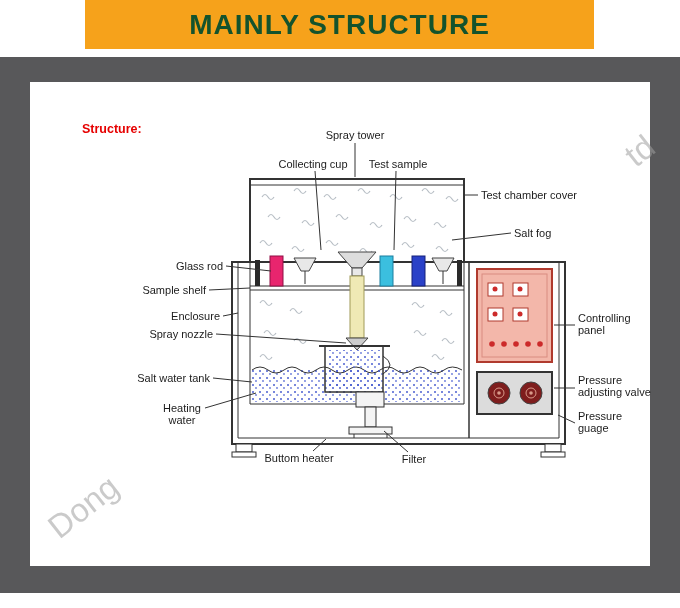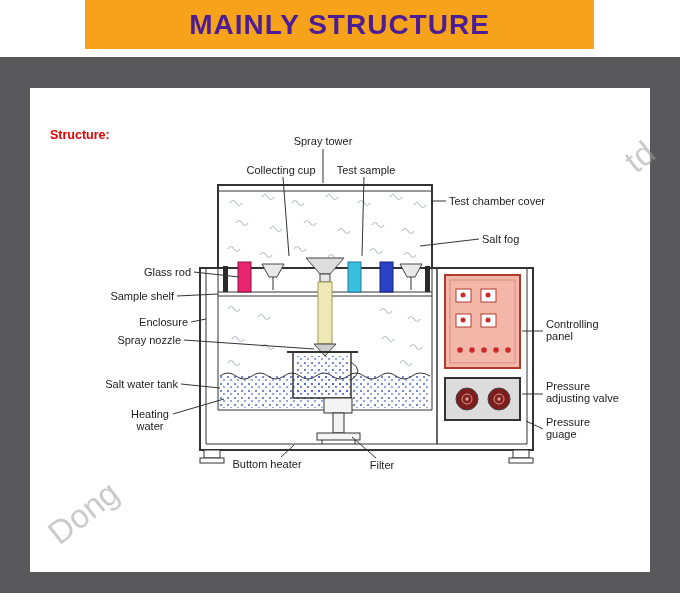--- a/index.html
+++ b/index.html
@@ -1,24 +1,24 @@
 <!DOCTYPE html>
 <html><head>
 <meta charset="utf-8">
 <style>
   * { margin:0; padding:0; box-sizing:border-box; }
   html,body { width:680px; height:608px; background:#ffffff; font-family:"Liberation Sans", sans-serif; overflow:hidden; }
   .screen { position:relative; width:680px; height:608px; background:#ffffff; }
 
   .banner { position:absolute; left:85px; top:0; width:509px; height:49px;
             background:#F6A21B; display:flex; align-items:center; justify-content:center; }
-  .banner-title { font-size:28px; font-weight:bold; color:#4c1d95; letter-spacing:1px; }
+  .banner-title { font-size:28px; font-weight:bold; color:#14532d; letter-spacing:1px; }
 
   .gray-area { position:absolute; left:0; top:57px; width:680px; height:536px; background:#58585A; }
-  .white-panel { position:absolute; left:30px; top:31px; width:620px; height:484px; background:#ffffff; }
+  .white-panel { position:absolute; left:30px; top:25px; width:620px; height:484px; background:#ffffff;padding-left:32px; }
 
   svg { display:block; }
   svg text { font-family:"Liberation Sans", sans-serif; font-size:11px; fill:#1c1c1c; }
   text.heading { fill:#E60000; font-weight:bold; font-size:12.5px; }
   .ptr { stroke:#333; stroke-width:1; fill:none; }
   .outline { stroke:#333; fill:none; }
   .fog { stroke:#b6bdc4; stroke-width:1.2; fill:none; }
 
   .wm { position:absolute; color:#a0a0a0; opacity:.55; font-size:33px;
         transform:rotate(-38deg); pointer-events:none; }

